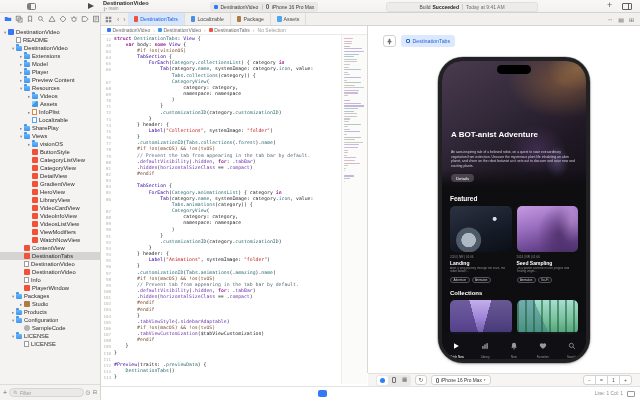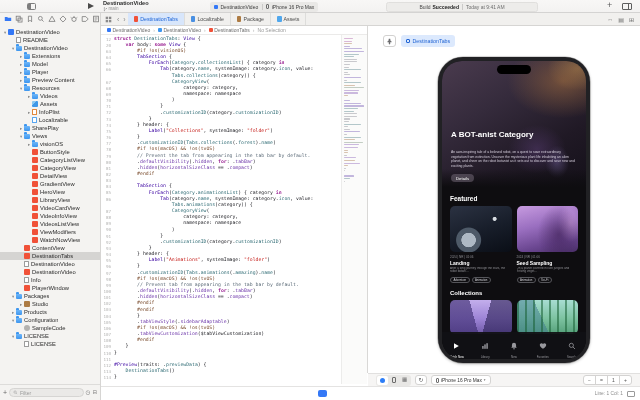--- a/index.html
+++ b/index.html
@@ -861,21 +861,21 @@
     </div>
     <div class="preview-chip">
       <span class="chip-ic"></span>
       <span>DestinationTabs</span>
     </div>
 
     <div class="phone">
       <div class="screen">
         <div class="island"></div>
         <div class="hero">
-          <div class="hero-title">A BOT-anist Category</div>
+          <div class="hero-title">A BOT-anist Adventure</div>
           <div class="hero-desc">An awe-inspiring tale of a beloved robot, on a quest to save extraordinary vegetation from extinction. Uncover the mysterious plant life inhabiting an alien planet, and cheer on the robot botanist as it sets out to discover and save new and exciting plants.</div>
           <div class="hero-btn">Details</div>
         </div>
         <div class="ph-h1">Featured</div>
         <div class="cards" id="cards">
             <div class="card">
               <div class="cimg img-landing"></div>
               <div class="cmeta">2024 | NR | 01:06</div>
               <div class="ctitle">Landing</div>
               <div class="cdesc">After a long journey through the stars, the robot botani…</div>

